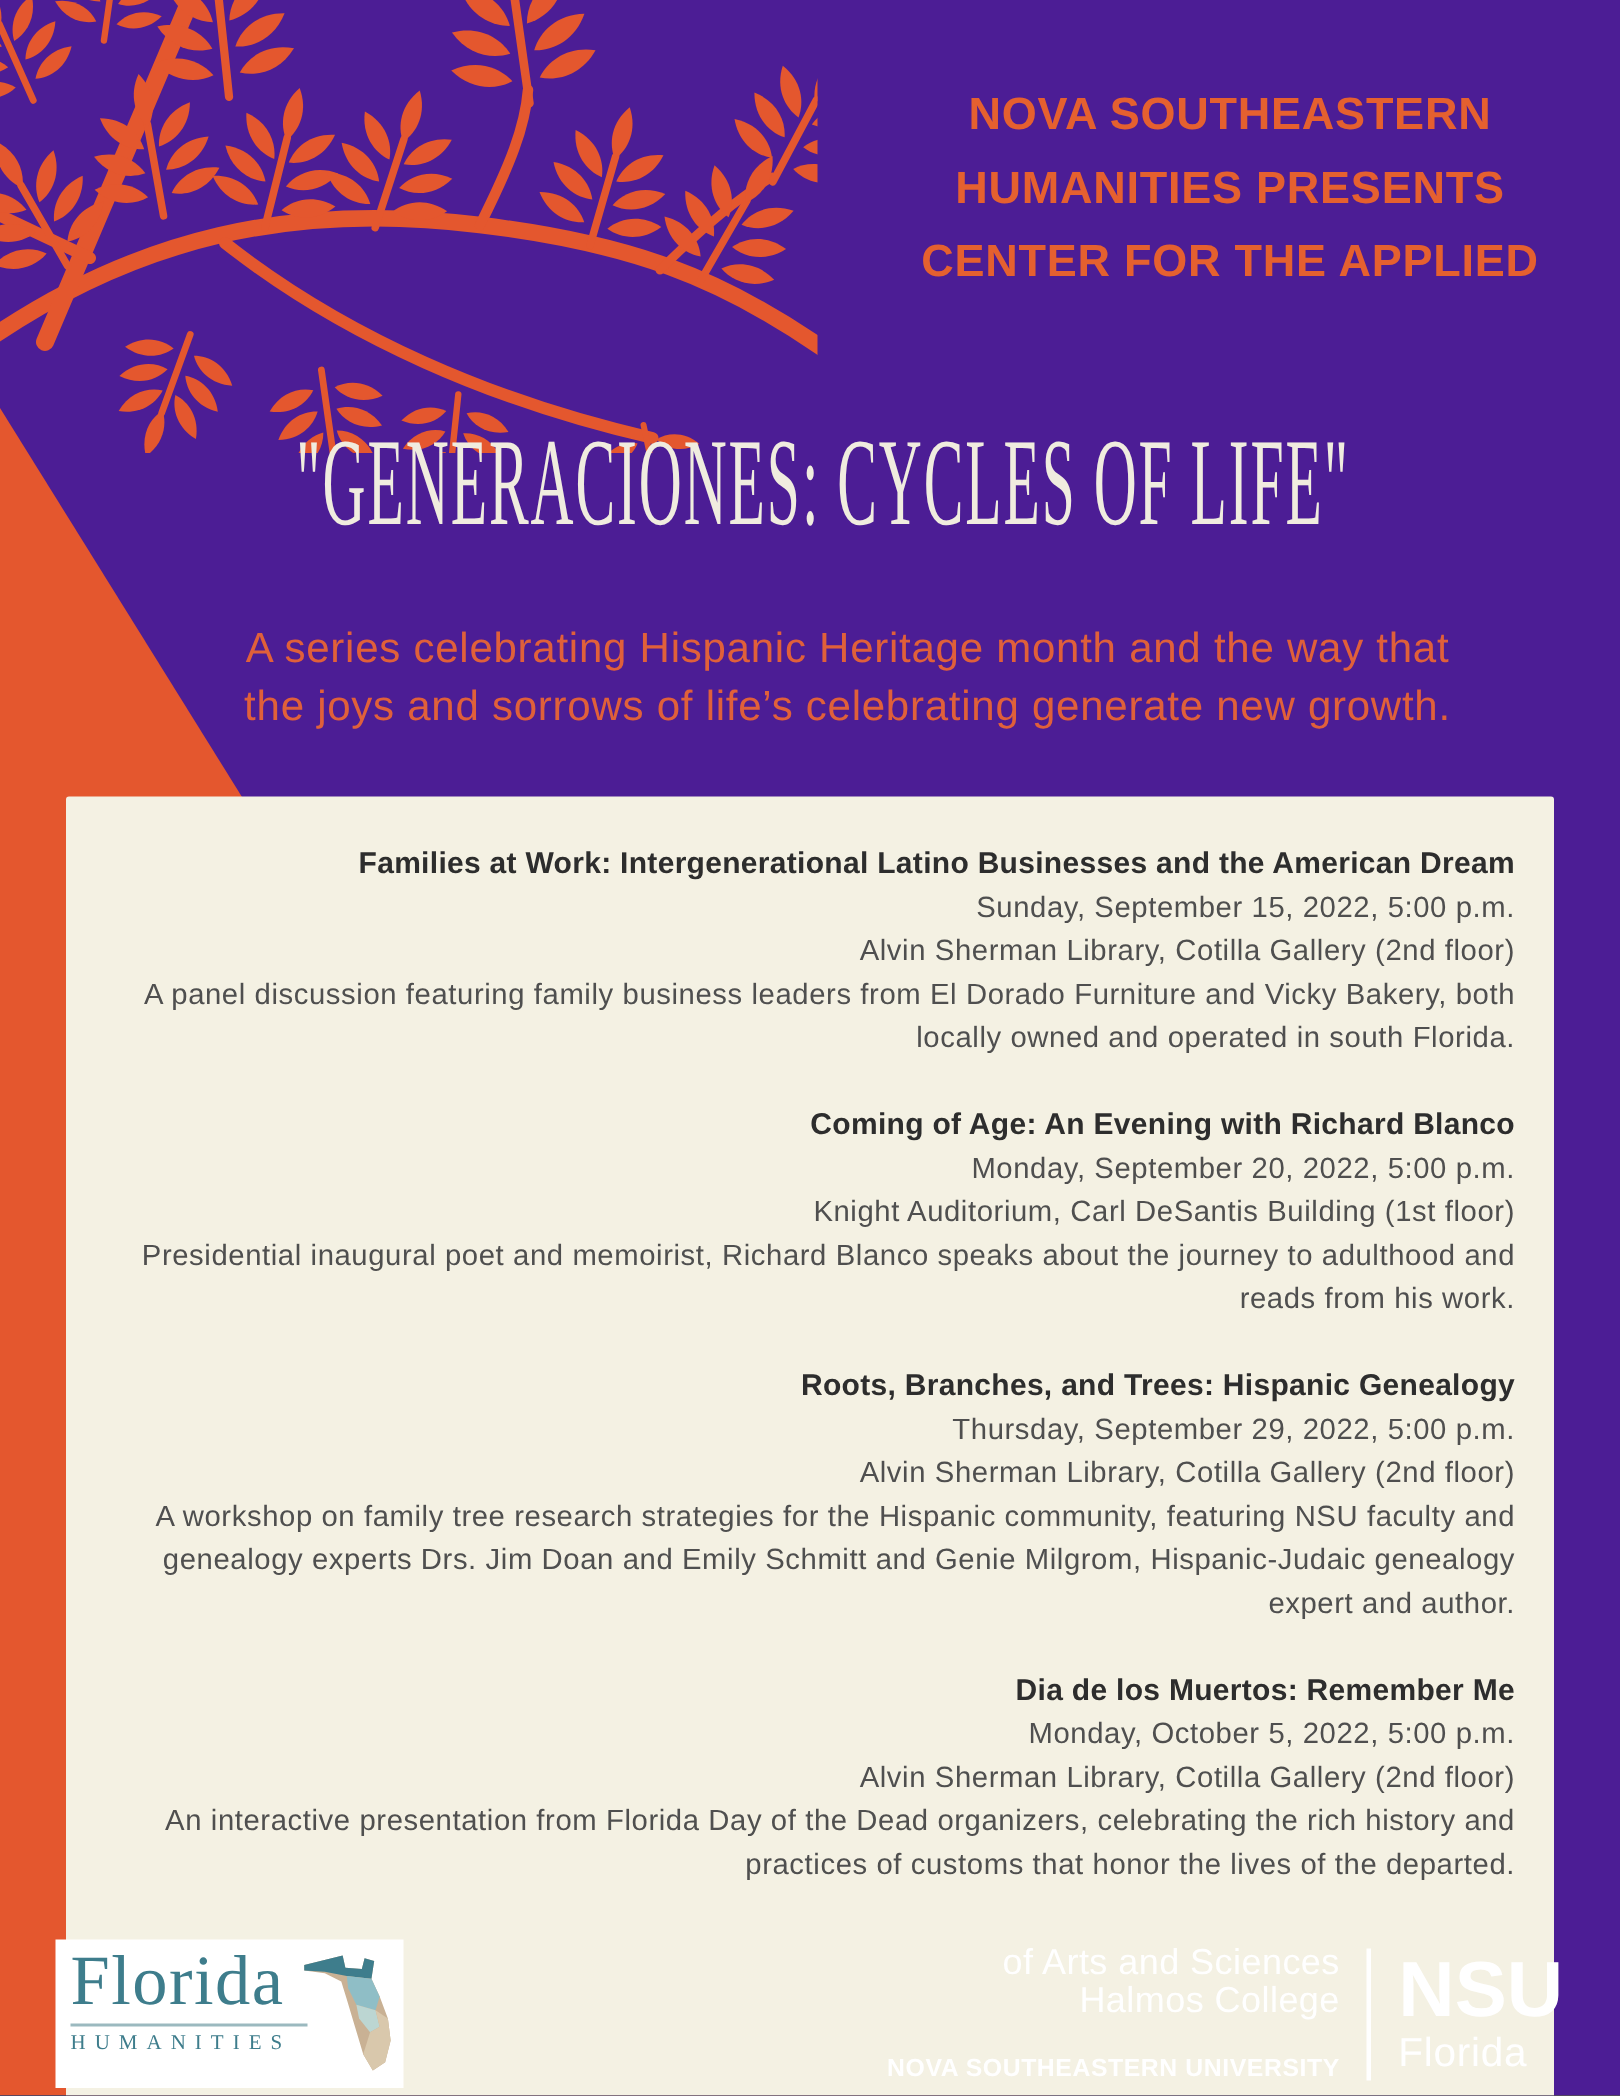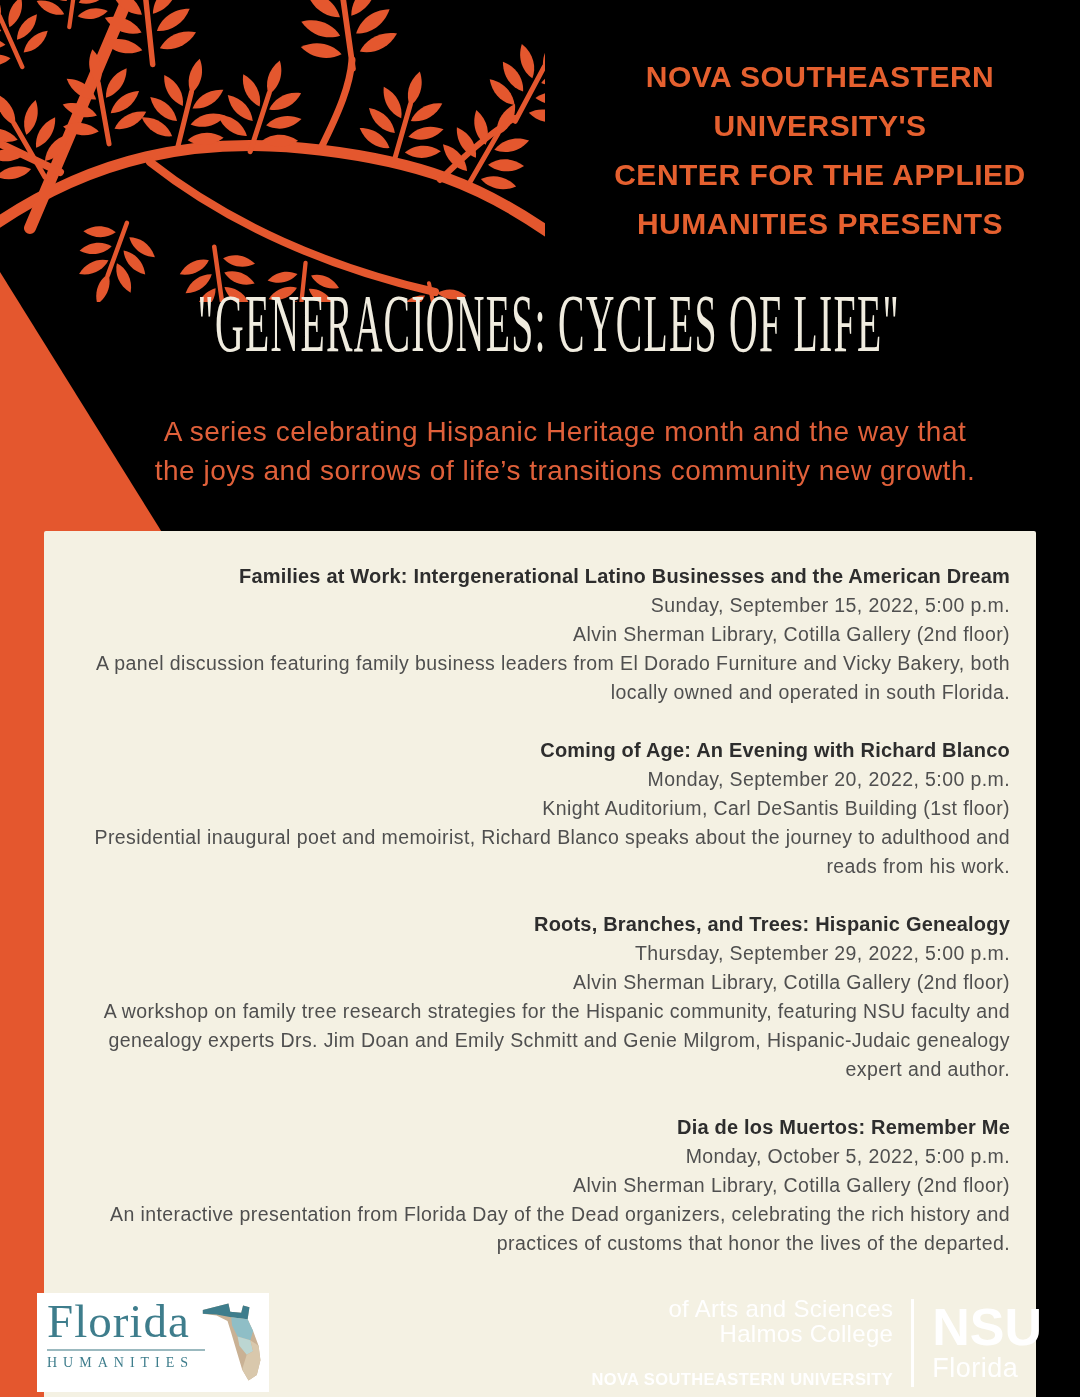--- a/index.html
+++ b/index.html
@@ -1,19 +1,19 @@
 <!DOCTYPE html>
 <html><head>
 <meta charset="utf-8">
 <style>
   html,body{margin:0;padding:0;background:#222;}
   .poster{
     position:relative;
     width:1080px;height:1397px;
-    background:#000000;
+    background:#4c1d95;
     overflow:hidden;
     font-family:"Liberation Sans",sans-serif;
     margin:0 auto;
   }
   
   .orange-diagonal{
     position:absolute;left:0;top:0;width:1080px;height:1397px;
     background:#E4572E;
     clip-path:polygon(0 272px,700px 1397px,0 1397px);
   }
@@ -116,32 +116,31 @@
       <use href="#sprig" transform="translate(215,252) rotate(172) scale(.9)"></use>
       <use href="#sprig" transform="translate(305,268) rotate(186) scale(.85)"></use>
       <use href="#sprig" transform="translate(430,288) rotate(168) scale(.8)"></use>
       <use href="#sprig" transform="translate(20,62) rotate(-24) scale(.9)"></use>
       <use href="#sprig" transform="translate(70,22) rotate(8) scale(.85)"></use>
     </g>
   </svg>
 
   <div class="presenter">
     <div>NOVA SOUTHEASTERN</div>
-    <div>UNIVERSITY'S</div>
+    <div>HUMANITIES PRESENTS</div>
     <div>CENTER FOR THE APPLIED</div>
-    <div>HUMANITIES PRESENTS</div>
   </div>
 
   <div class="title-wrap">
     <span class="title-text">"GENERACIONES: CYCLES OF LIFE"</span>
   </div>
 
   <div class="subtitle">
     <div>A series celebrating Hispanic Heritage month and the way that</div>
-    <div>the joys and sorrows of life’s transitions community new growth.</div>
+    <div>the joys and sorrows of life’s celebrating generate new growth.</div>
   </div>
 
   <div class="events-panel">
 
     <article class="event">
       <h2 class="event-title">Families at Work: Intergenerational Latino Businesses and the American Dream</h2>
       <p class="event-line">Sunday, September 15, 2022, 5:00 p.m.</p>
       <p class="event-line">Alvin Sherman Library, Cotilla Gallery (2nd floor)</p>
       <p class="event-line">A panel discussion featuring family business leaders from El Dorado Furniture and Vicky Bakery, both locally owned and operated in south Florida.</p>
     </article>

